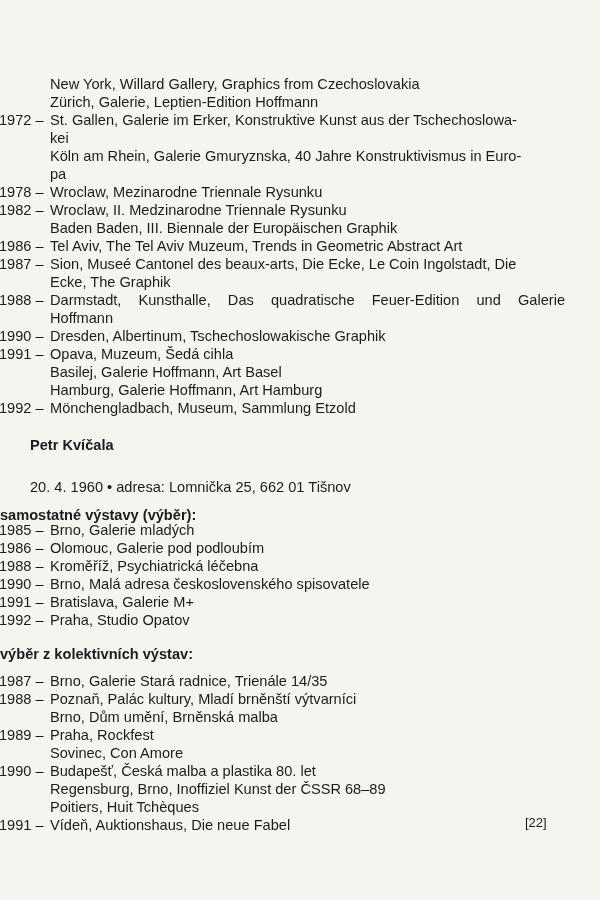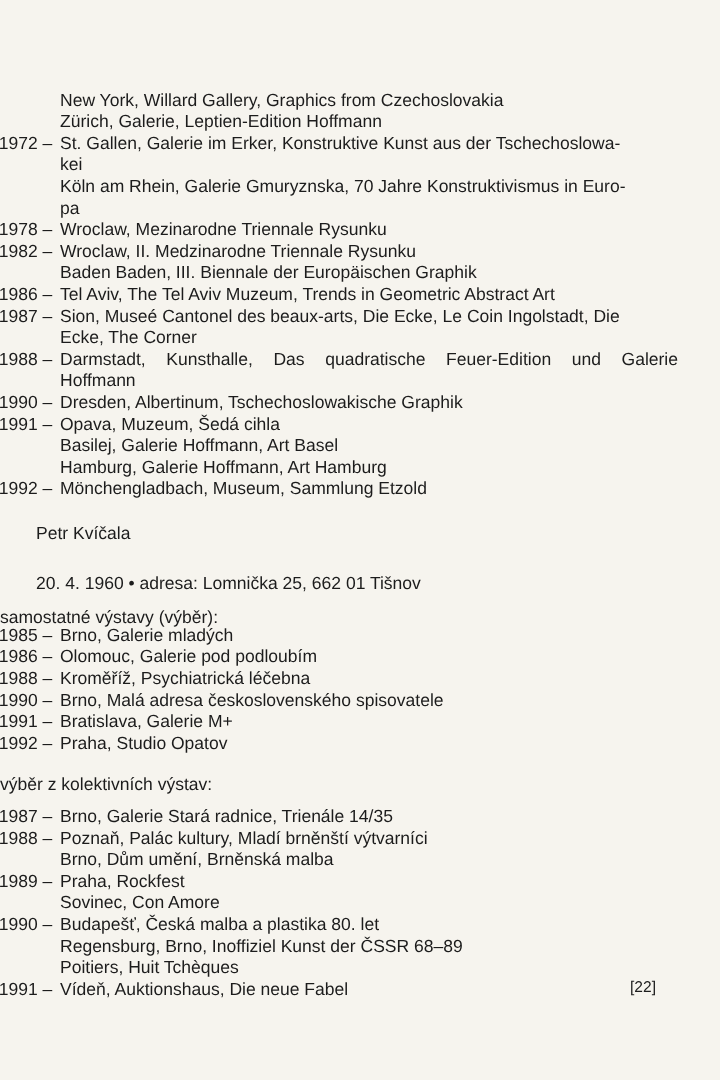--- a/index.html
+++ b/index.html
@@ -9,21 +9,21 @@
     font-family: "Liberation Sans", sans-serif;
     color: #1c1c1c;
     position: relative;
   }
   .page { position: absolute; left: 0; top: 0; width: 600px; }
   .line {
     position: absolute; font-size: 14.6px; line-height: 18px; white-space: nowrap;
   }
   .yr { position: absolute; left: -1px; width: 48px; }
   .txt { position: absolute; left: 50px; }
-  .bold { font-weight: normal; }
+  .bold { font-weight: bold; }
   .pagenum { position: absolute; left: 525px; top: 815px; font-size: 13px; }
 </style>
 </head>
 <body>
 
 <div class="page">
 
   <div>
     <div class="line" style="top:75px">
         <span class="yr"></span>
@@ -36,21 +36,21 @@
     <div class="line" style="top:111px">
         <span class="yr">1972 –</span>
         <span class="txt">St. Gallen, Galerie im Erker, Konstruktive Kunst aus der Tschechoslowa-</span>
       </div>
     <div class="line" style="top:129px">
         <span class="yr"></span>
         <span class="txt">kei</span>
       </div>
     <div class="line" style="top:147px">
         <span class="yr"></span>
-        <span class="txt">Köln am Rhein, Galerie Gmuryznska, 70 Jahre Konstruktivismus in Euro-</span>
+        <span class="txt">Köln am Rhein, Galerie Gmuryznska, 40 Jahre Konstruktivismus in Euro-</span>
       </div>
     <div class="line" style="top:165px">
         <span class="yr"></span>
         <span class="txt">pa</span>
       </div>
     <div class="line" style="top:183px">
         <span class="yr">1978 –</span>
         <span class="txt">Wroclaw, Mezinarodne Triennale Rysunku</span>
       </div>
     <div class="line" style="top:201px">
@@ -64,21 +64,21 @@
     <div class="line" style="top:237px">
         <span class="yr">1986 –</span>
         <span class="txt">Tel Aviv, The Tel Aviv Muzeum, Trends in Geometric Abstract Art</span>
       </div>
     <div class="line" style="top:255px">
         <span class="yr">1987 –</span>
         <span class="txt">Sion, Museé Cantonel des beaux-arts, Die Ecke, Le Coin Ingolstadt, Die</span>
       </div>
     <div class="line" style="top:273px">
         <span class="yr"></span>
-        <span class="txt">Ecke, The Corner</span>
+        <span class="txt">Ecke, The Graphik</span>
       </div>
     <div class="line" style="top:291px">
         <span class="yr">1988 –</span>
         <span class="txt" style="width:515px;text-align:justify;text-align-last:justify">Darmstadt, Kunsthalle, Das quadratische Feuer-Edition und Galerie</span>
       </div>
     <div class="line" style="top:309px">
         <span class="yr"></span>
         <span class="txt">Hoffmann</span>
       </div>
     <div class="line" style="top:327px">

